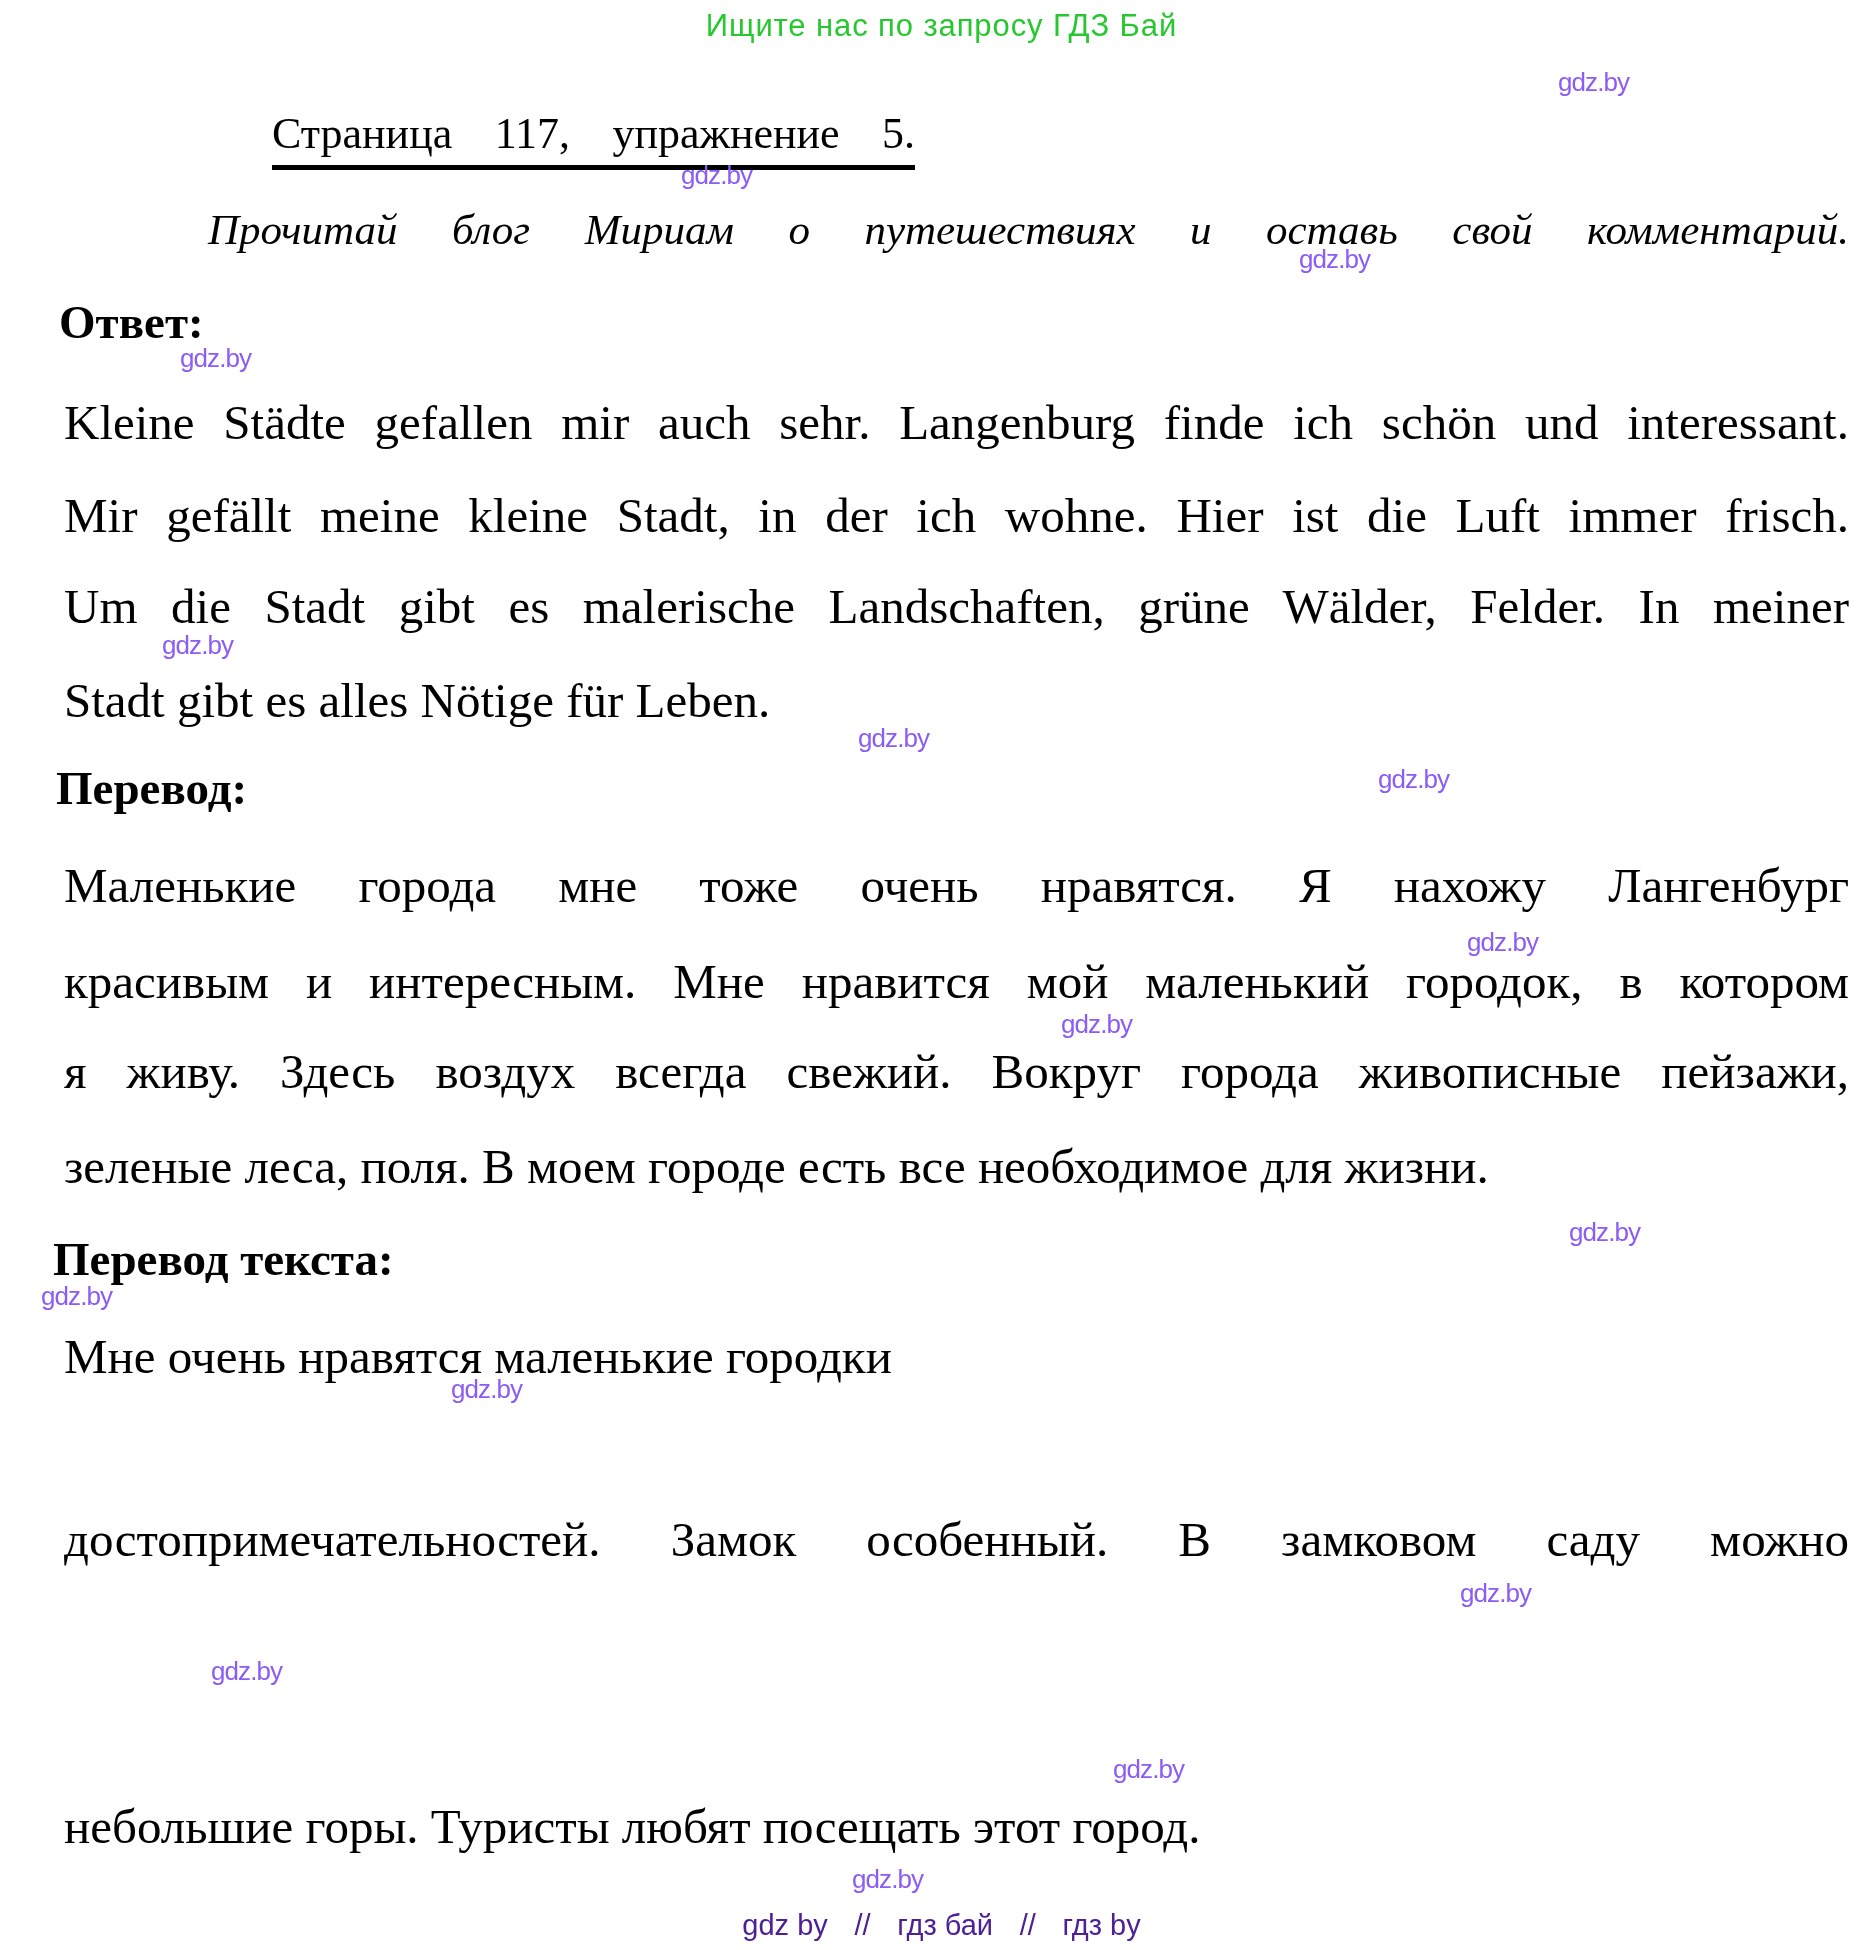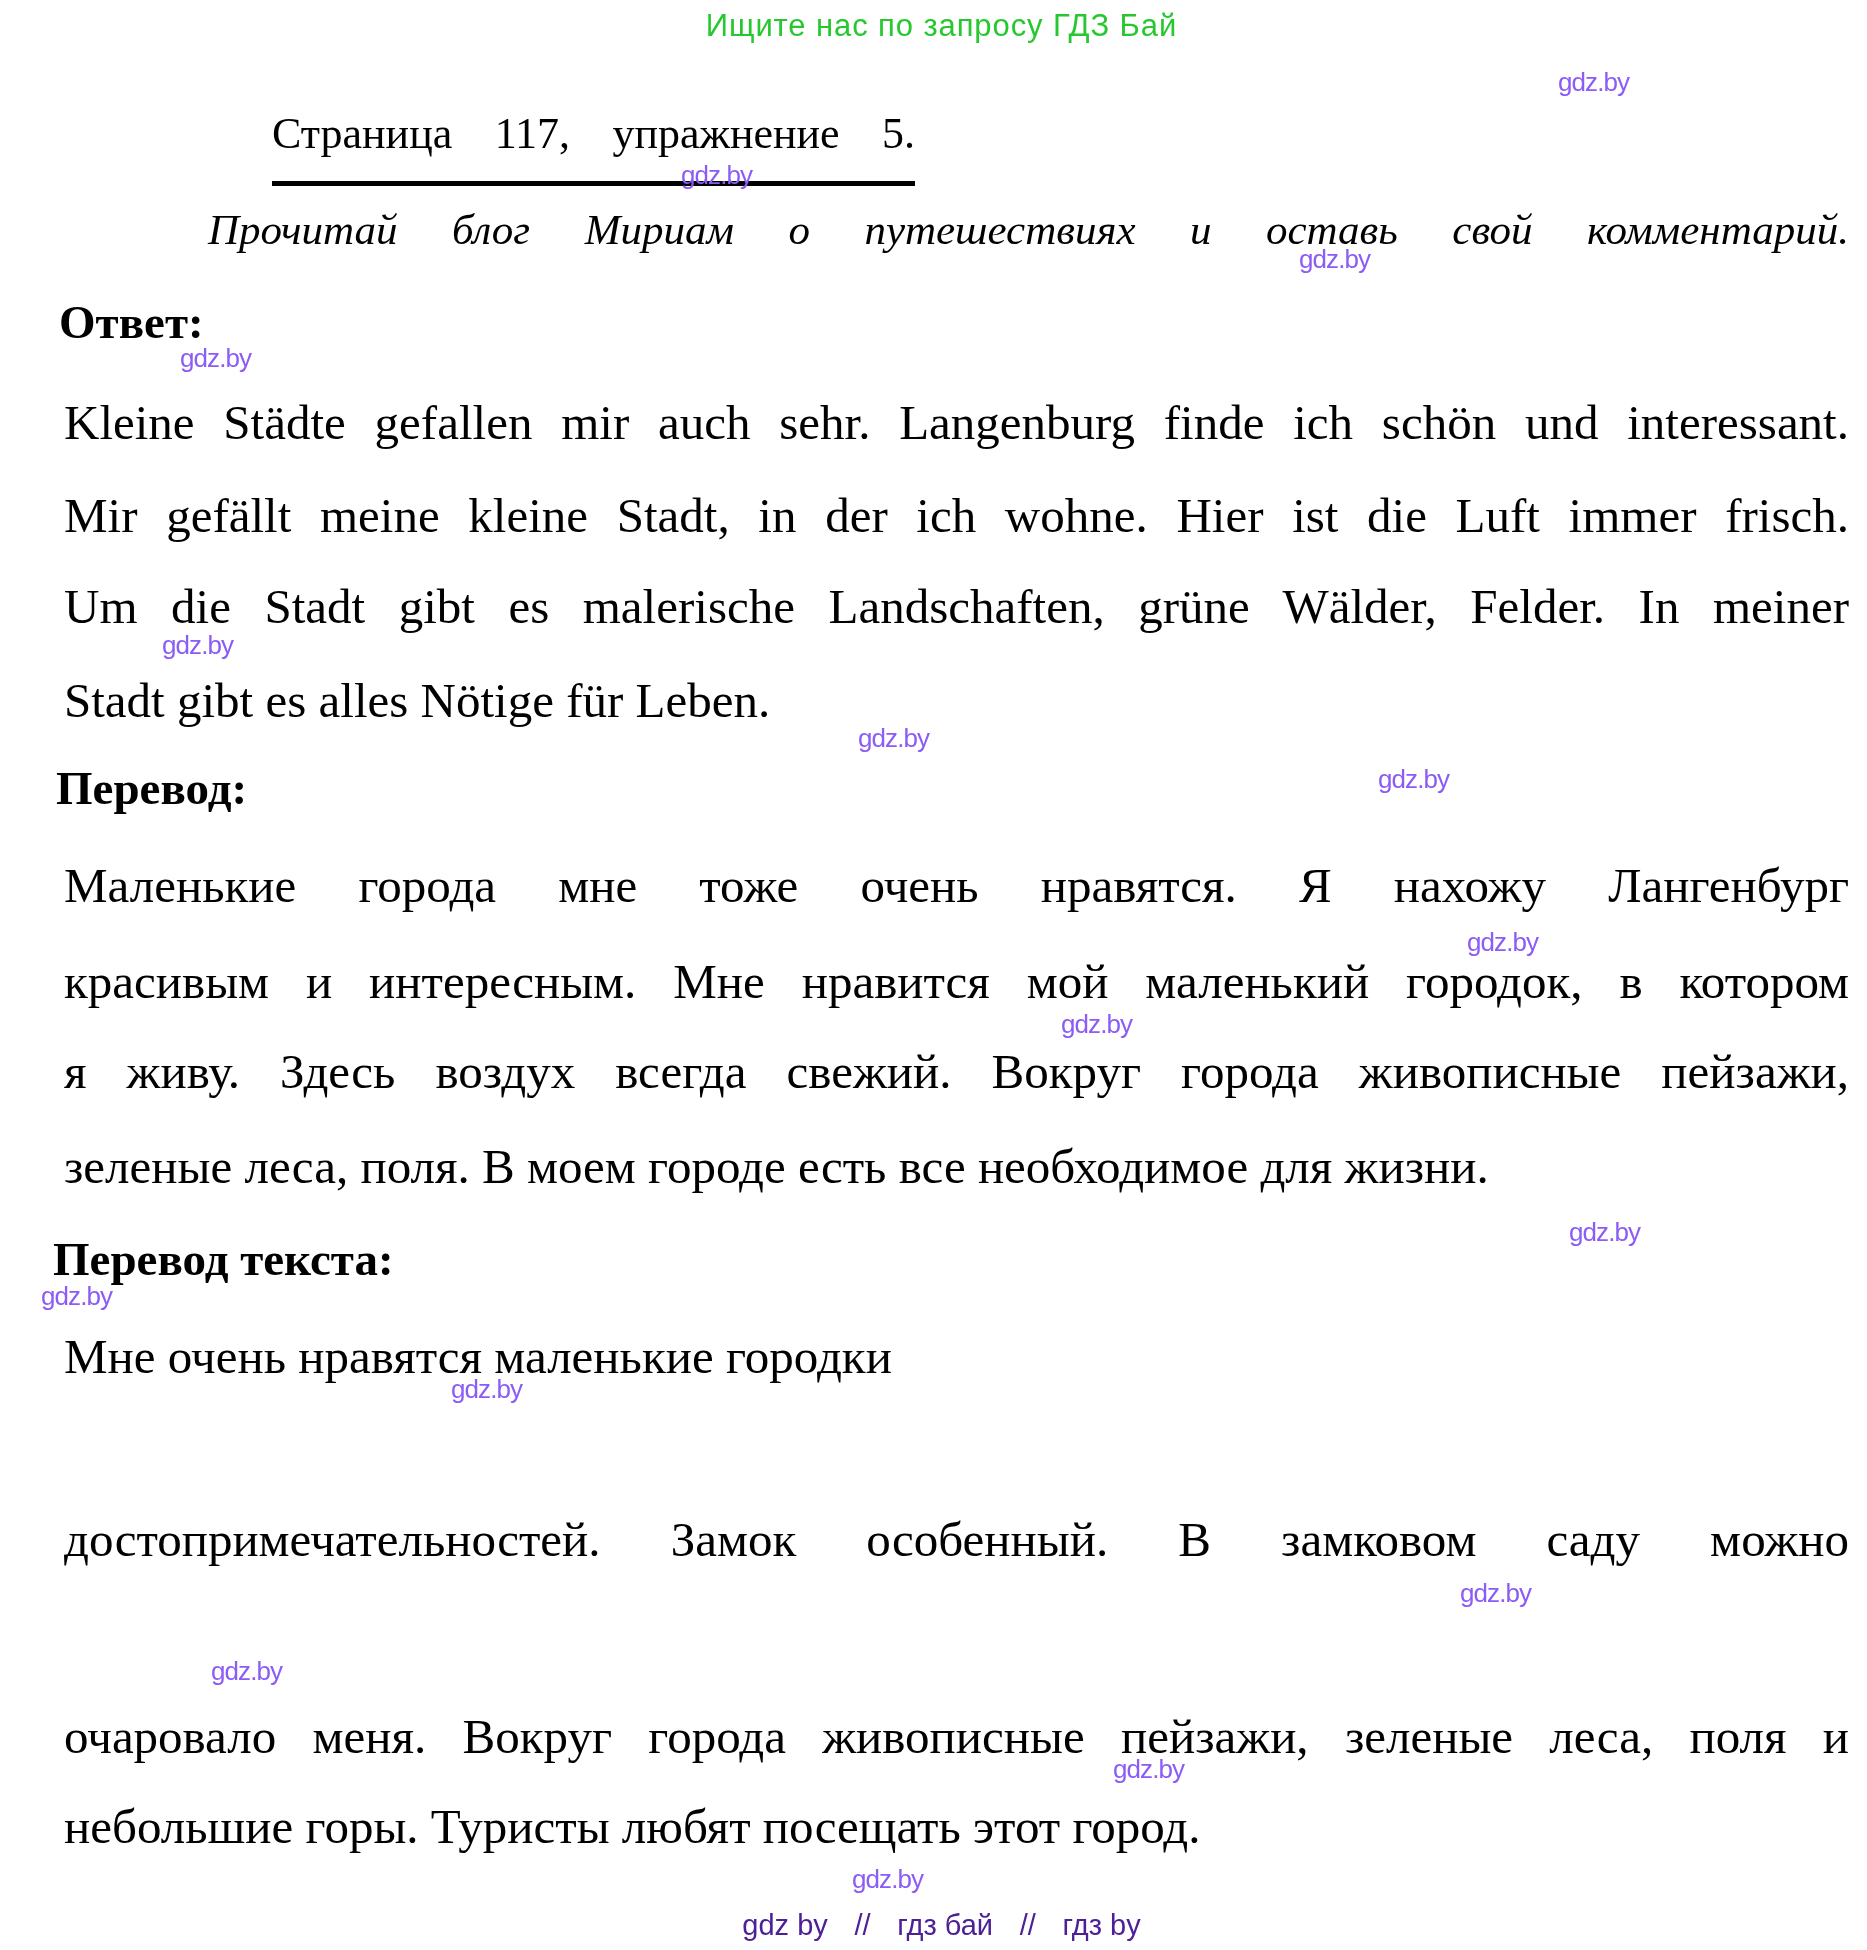--- a/index.html
+++ b/index.html
@@ -30,21 +30,21 @@
     letter-spacing:-0.9px;
     white-space:nowrap;
   }
   .page-title{
     position:absolute;
     top:108px; left:264px;
     width:643px;
     font-size:44px;
     text-align:justify;
     text-align-last:justify;
-    padding-bottom:22px;
+    padding-bottom:6px;
     border-bottom:5.6px solid #000000;
     white-space:nowrap;
   }
   .task{
     position:absolute;
     top:205px; left:200px;
     width:1641px;
     font-size:43px;
     font-style:italic;
     text-align:justify;
@@ -135,21 +135,20 @@
 
   <div class="wm" style="top:1374px;left:443px;">gdz.by</div>
 
   <div class="line stretch" style="top:1512px;">достопримечательностей. Замок особенный. В замковом саду можно</div>
 
   <div class="wm" style="top:1578px;left:1452px;">gdz.by</div>
 
 
   <div class="wm" style="top:1656px;left:203px;">gdz.by</div>
 
-  <div class="line stretch" style="top:1709px;">очаровало меня. Вокруг города живописные пейзажи, зеленые леса, поля и</div>
 
   <div class="wm" style="top:1754px;left:1105px;">gdz.by</div>
 
   <div class="line" style="top:1799px;">небольшие горы. Туристы любят посещать этот город.</div>
 
   <div class="wm" style="top:1864px;left:844px;">gdz.by</div>
 
   <div class="footer">
     <span>gdz by</span>
     <span>//</span>

